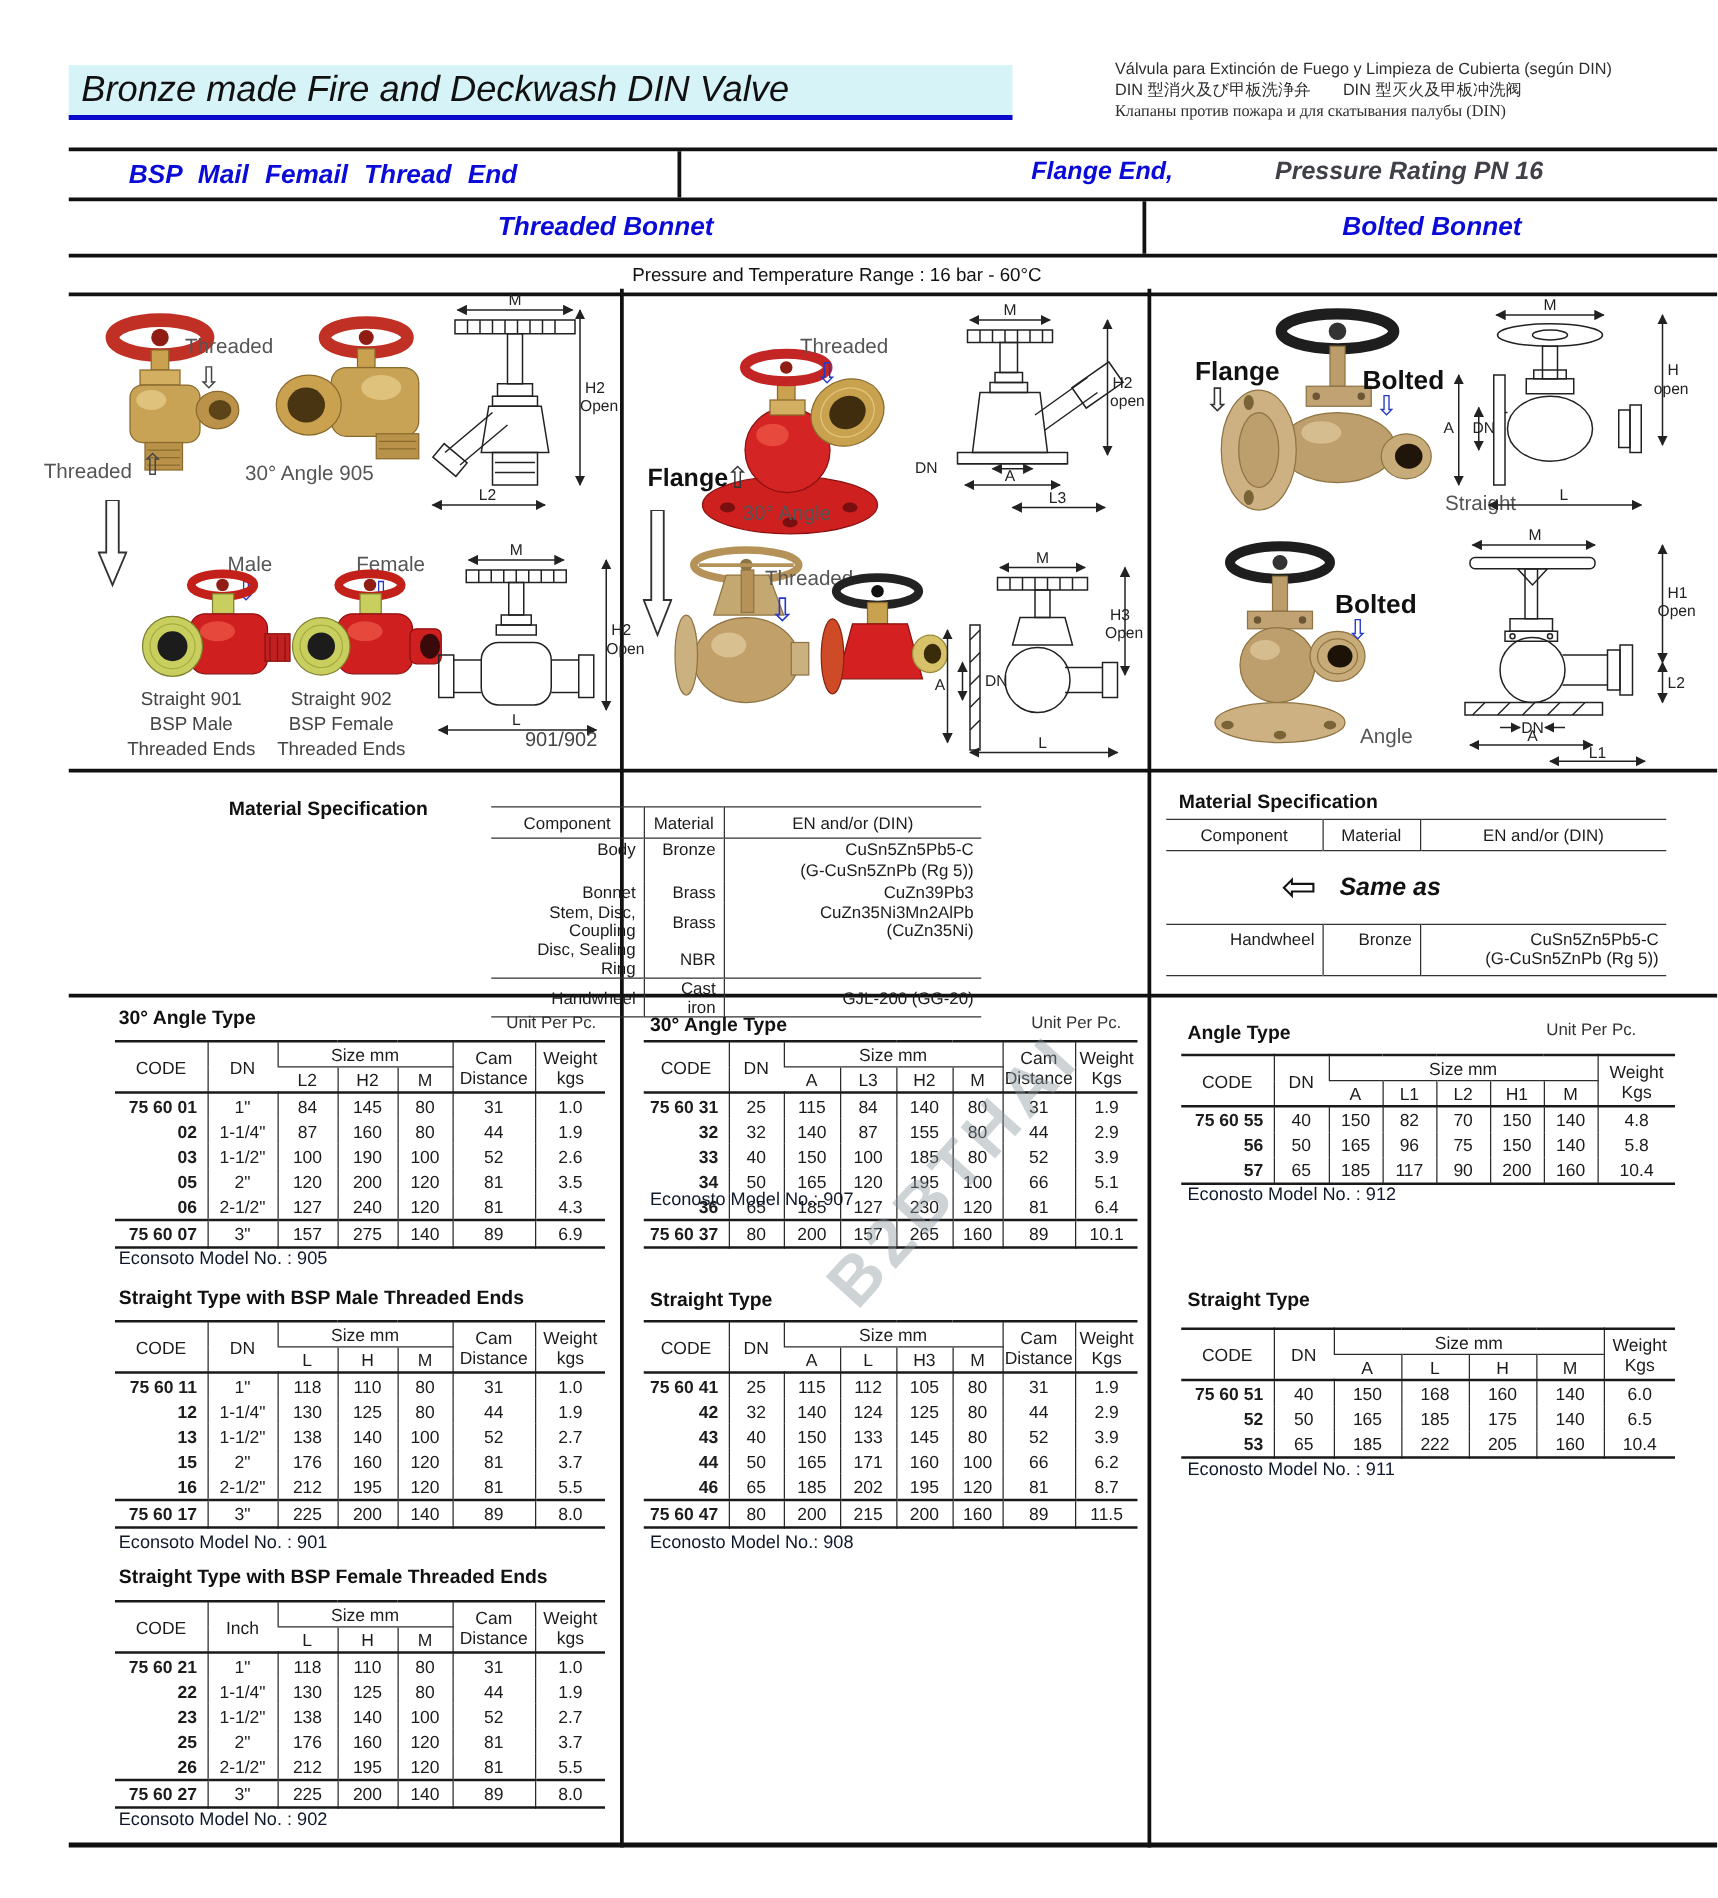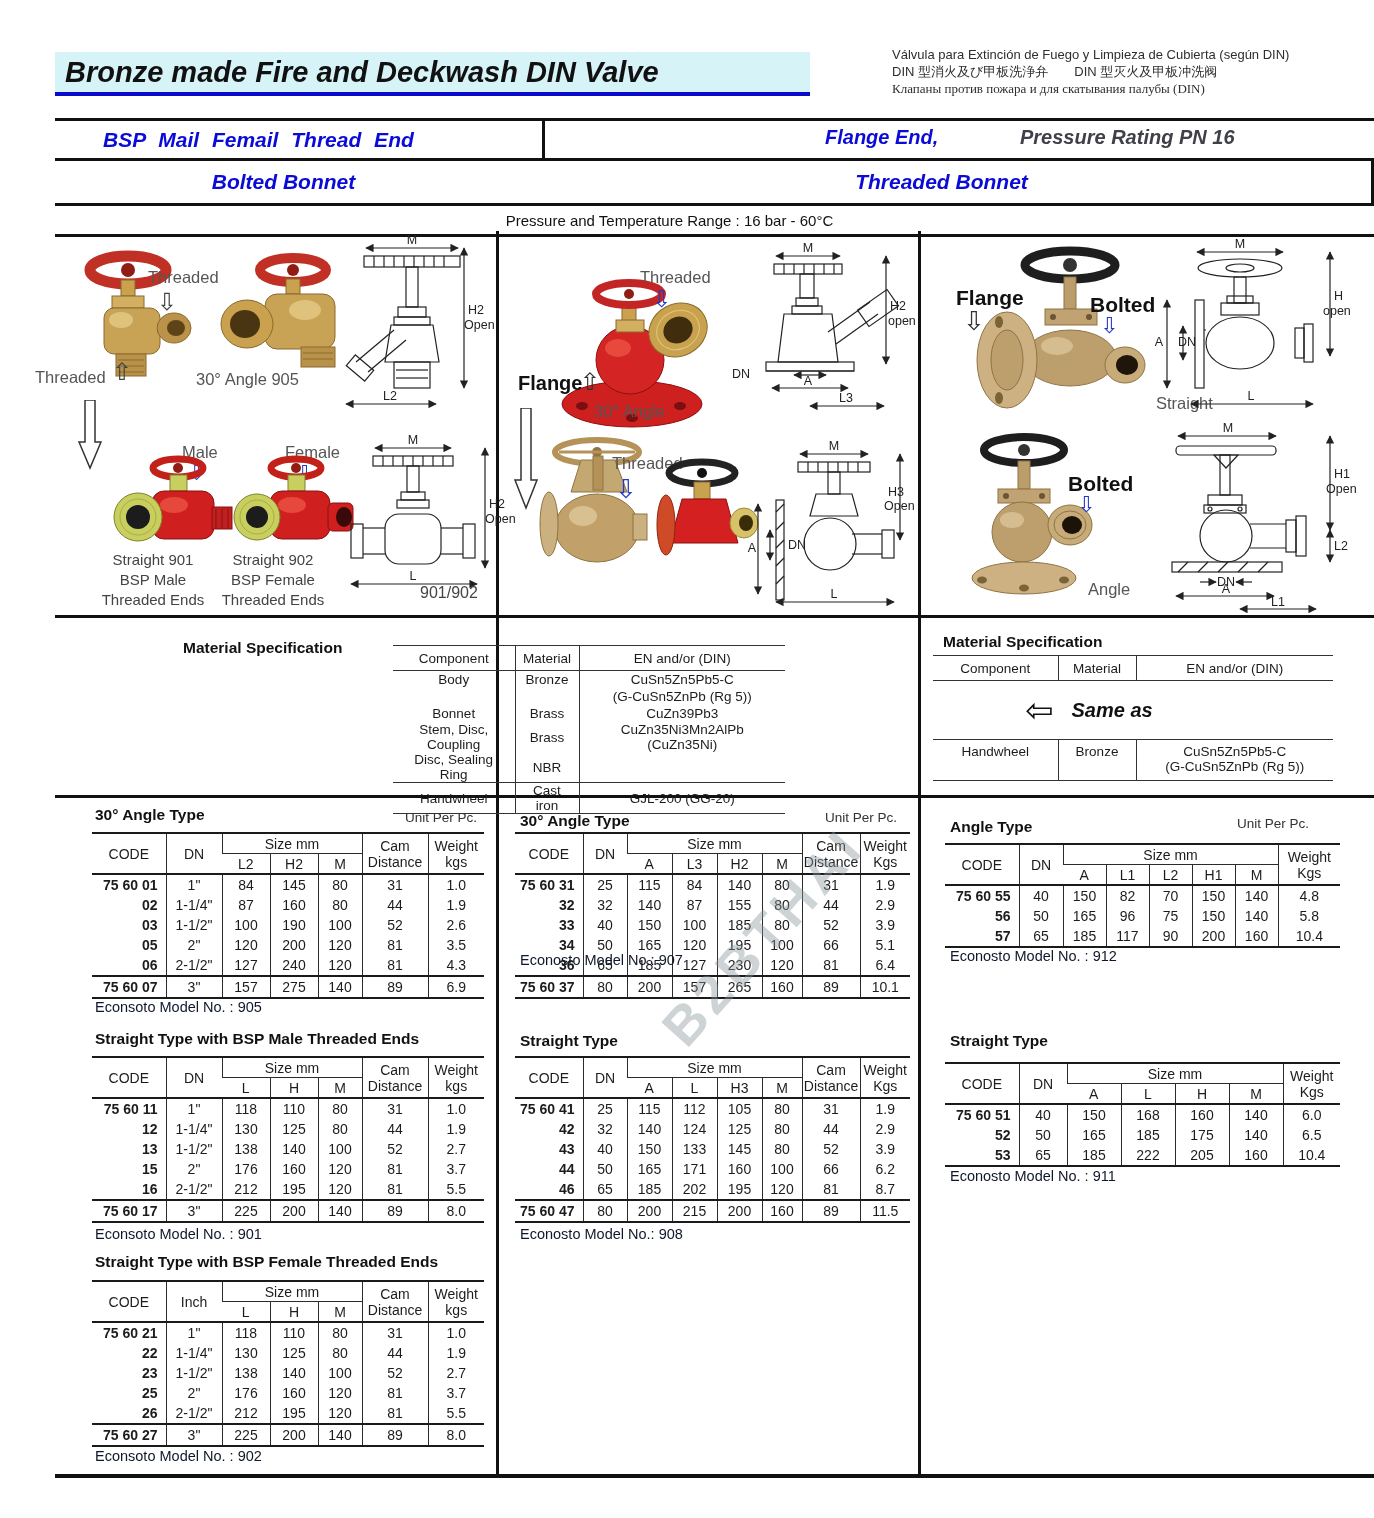--- a/index.html
+++ b/index.html
@@ -1,21 +1,21 @@
 <!DOCTYPE html>
 <html><head>
 <meta charset="utf-8">
 <style>
   html,body{margin:0;padding:0;background:#fff;}
   body{font-family:"Liberation Sans",sans-serif;color:#1a1a1a;}
   #page{position:relative;width:1374px;height:1518px;background:#fff;overflow:hidden;}
   .abs{position:absolute;white-space:nowrap;}
   
   #title-band{position:absolute;left:55px;top:52px;width:745px;height:40px;background:#d6f3f8;
-    border-bottom:4px solid #0a0acc;font-size:29px;font-weight:bold;font-style:italic;color:#111;
+    border-bottom:4px solid #0a0acc;font-size:29px;font-weight:normal;font-style:italic;color:#111;
     line-height:40px;padding-left:10px;}
   #intl{position:absolute;left:892px;top:46px;width:460px;font-size:13px;color:#2e2e2e;line-height:17px;}
   #intl .ln3{font-family:"Liberation Serif",serif;}
   .blue-it{color:#0b0bd8;font-weight:bold;font-style:italic;}
   .gray-it{color:#3f4048;font-weight:bold;font-style:italic;}
   #hgrid{position:absolute;left:55px;top:118px;width:1319px;}
   .hrow{position:relative;display:flex;border-bottom:3px solid #111;}
   #hrow1{border-top:3px solid #111;height:37px;}
   #hrow2{height:42px;}
   #hrow3{height:28px;justify-content:center;align-items:center;}
@@ -49,21 +49,21 @@
   table.dtab tbody tr:last-child td{border-top:2px solid #1a1a1a;}
   table.dtab td:first-child{text-align:right;font-weight:bold;padding-right:8px;}
   .twolines span{display:block;line-height:16px;}
   
   table.mtab{position:absolute;border-collapse:collapse;font-size:13.5px;color:#1c1c1c;
     border-top:1px solid #333;border-bottom:1px solid #333;table-layout:fixed;}
   table.mtab thead{border-bottom:1px solid #333;}
   table.mtab th{font-weight:normal;height:24px;text-align:center;padding:0;}
   table.mtab th,table.mtab td{border-left:1px solid #333;}
   table.mtab tr>*:first-child{border-left:none;}
-  table.mtab td{height:17px;text-align:center;padding:0 6px;}
+  table.mtab td{height:17px;text-align:right;padding:0 6px;}
   #mat-left-table tbody tr:last-child td{border-top:1px solid #333;height:26px;}
   #mat-right-table td{height:auto;}
   #mat-right-table tr.spacer td{border:none;height:58px;}
   #mat-right-table tr.final td{border-top:1px solid #333;padding-top:4px;padding-bottom:6px;vertical-align:top;}
   .sameas-wrap{display:flex;align-items:center;gap:18px;padding-left:86px;}
   .sameas-arrow{font-family:"DejaVu Sans",sans-serif;font-size:34px;color:#111;line-height:30px;}
   .sameas-text{font-size:20px;font-weight:bold;font-style:italic;color:#111;}
   
   svg.diag{position:absolute;overflow:visible;}
   svg.diag line,svg.diag rect,svg.diag polygon,svg.diag ellipse,svg.diag circle,svg.diag path{stroke:#222;fill:none;stroke-width:1.2;}
@@ -98,22 +98,22 @@
 
   <div id="hgrid">
     <div class="hrow" id="hrow1">
       <div id="hr1-left" class="blue-it">BSP Mail Femail Thread End</div>
       <div id="hr1-right">
         <span class="abs blue-it" style="left:280px;top:5px;font-size:20px;">Flange End,</span>
         <span class="abs gray-it" style="left:475px;top:5px;font-size:20px;">Pressure Rating PN 16</span>
       </div>
     </div>
     <div class="hrow" id="hrow2">
+      <div id="hr2-left" class="blue-it">Threaded Bonnet</div>
       <div id="hr2-right" class="blue-it">Bolted Bonnet</div>
-      <div id="hr2-left" class="blue-it">Threaded Bonnet</div>
     </div>
     <div class="hrow" id="hrow3">
       <span id="pt-range">Pressure and Temperature Range : 16 bar - 60°C</span>
     </div>
   </div>
 
   <div class="vline" style="left:496px;top:231px;height:1247px;"></div>
   <div class="vline" style="left:918px;top:231px;height:1247px;"></div>
   <div class="hline" style="top:615px;height:3px;"></div>
   <div class="hline" style="top:795px;height:3px;"></div>

